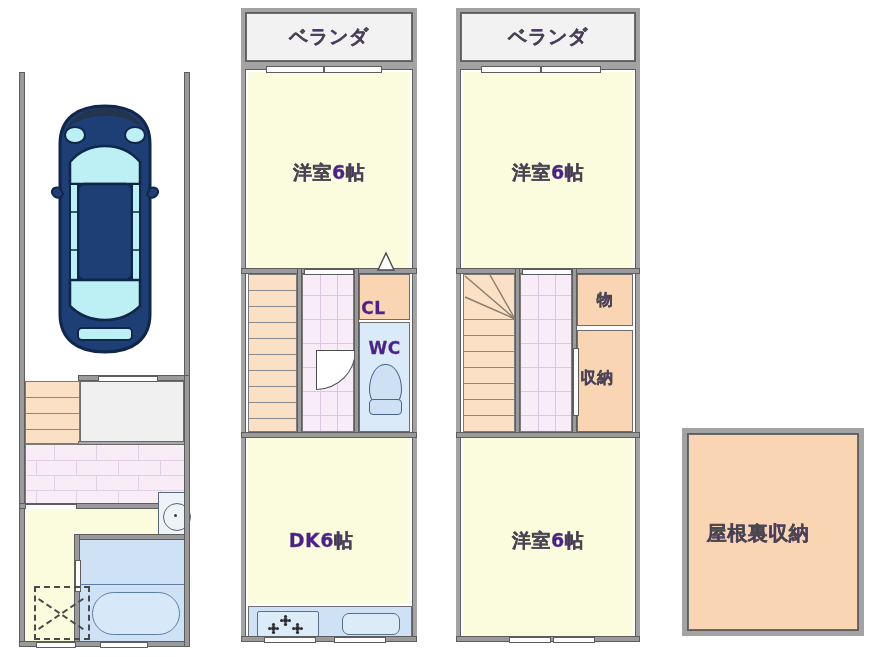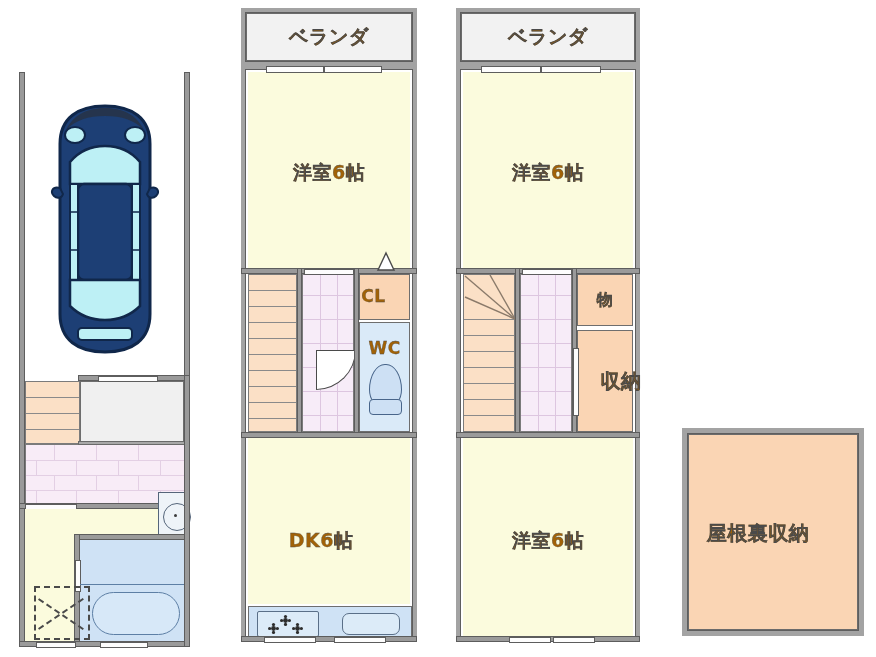--- a/index.html
+++ b/index.html
@@ -18,21 +18,21 @@
   .r-yellow{background:#fbfbdd;}
   .r-blue{background:#cfe2f5;}
   .r-blue-lt{background:#daeaf8;}
   .r-orange{background:#fad5b4;}
   .r-grey{background:#f0f0f0;}
 
   .room{border:1px solid #6e6e6e;}
   .roomnb{border:0;}
 
   .lbl{position:absolute;left:0;right:0;text-align:center;
-       color:#a16207;font-weight:bold;letter-spacing:.5px;
+       color:#4c1d95;font-weight:bold;letter-spacing:.5px;
        -webkit-text-stroke:0.3px #4a4a4a;}
 
   
   .stair{background:#fbe0c6;border:1px solid #7b7b7b;}
   .tread{position:absolute;left:0;right:0;height:0;border-top:1px solid #8a8a8a;}
   .winder{position:absolute;left:0;top:0;width:100%;height:100%;}
 
   
   .plank{background:#f7ecf8;border:1px solid #7b7b7b;position:relative;overflow:hidden;}
   .plank .v{position:absolute;top:0;bottom:0;width:0;border-left:1px solid #ddc6e0;}
@@ -240,21 +240,21 @@
       <div class="h" style="top:140px;"></div>
     </div>
     <div class="win" style="left:66px;top:261px;width:48px;height:4px;"></div>
     <div class="win" style="left:66px;top:425px;width:48px;height:4px;"></div>
 
     <div class="arcr" style="left:78px;top:342px;width:38px;height:38px;border-width:1.5px;"></div>
 
     <div class="abs wall" style="left:116px;top:260px;width:5px;height:166px;"></div>
 
     <div class="abs r-orange room" style="left:121px;top:266px;width:51px;height:46px;"></div>
-    <div class="lbl" style="left:121px;top:278px;width:29px;font-size:17px;">CL</div>
+    <div class="lbl" style="left:121px;top:290px;width:29px;font-size:17px;">CL</div>
 
     <div class="abs" style="left:138px;top:243px;width:20px;height:20px;">
       <svg width="20" height="20" viewBox="0 0 20 20">
         <path d="M10 2 L18 19 L2 19 Z" fill="#ffffff" stroke="#4a4a4a" stroke-width="1.4"></path>
       </svg>
     </div>
 
     <div class="abs r-blue-lt room" style="left:121px;top:314px;width:51px;height:110px;"></div>
     <div class="lbl" style="left:121px;top:330px;width:51px;font-size:17px;">WC</div>
     <div class="toilet-bowl" style="left:131px;top:356px;width:31px;height:42px;"></div>
@@ -347,21 +347,21 @@
     </div>
     <div class="win" style="left:69px;top:261px;width:48px;height:4px;"></div>
     <div class="win" style="left:69px;top:425px;width:48px;height:4px;"></div>
 
     <div class="abs wall" style="left:119px;top:260px;width:5px;height:166px;"></div>
 
     <div class="abs r-orange room" style="left:124px;top:266px;width:56px;height:52px;"></div>
     <div class="lbl" style="left:124px;top:282px;width:56px;font-size:16px;">物</div>
 
     <div class="abs r-orange room" style="left:124px;top:322px;width:56px;height:102px;"></div>
-    <div class="lbl" style="left:140px;top:360px;width:56px;font-size:20px;">収納</div>
+    <div class="lbl" style="left:116px;top:360px;width:56px;font-size:16px;">収納</div>
     <div class="win" style="left:120px;top:340px;width:4px;height:66px;"></div>
 
     <div class="abs wall" style="left:3px;top:424px;width:184px;height:6px;"></div>
 
     <div class="abs r-yellow roomnb" style="left:10px;top:430px;width:170px;height:198px;"></div>
     <div class="lbl" style="left:10px;top:520px;width:170px;font-size:19px;">洋室6帖</div>
 
     <div class="abs wall" style="left:3px;top:628px;width:184px;height:6px;"></div>
     <div class="win" style="left:56px;top:629px;width:40px;height:4px;"></div>
     <div class="win" style="left:100px;top:629px;width:40px;height:4px;"></div>

